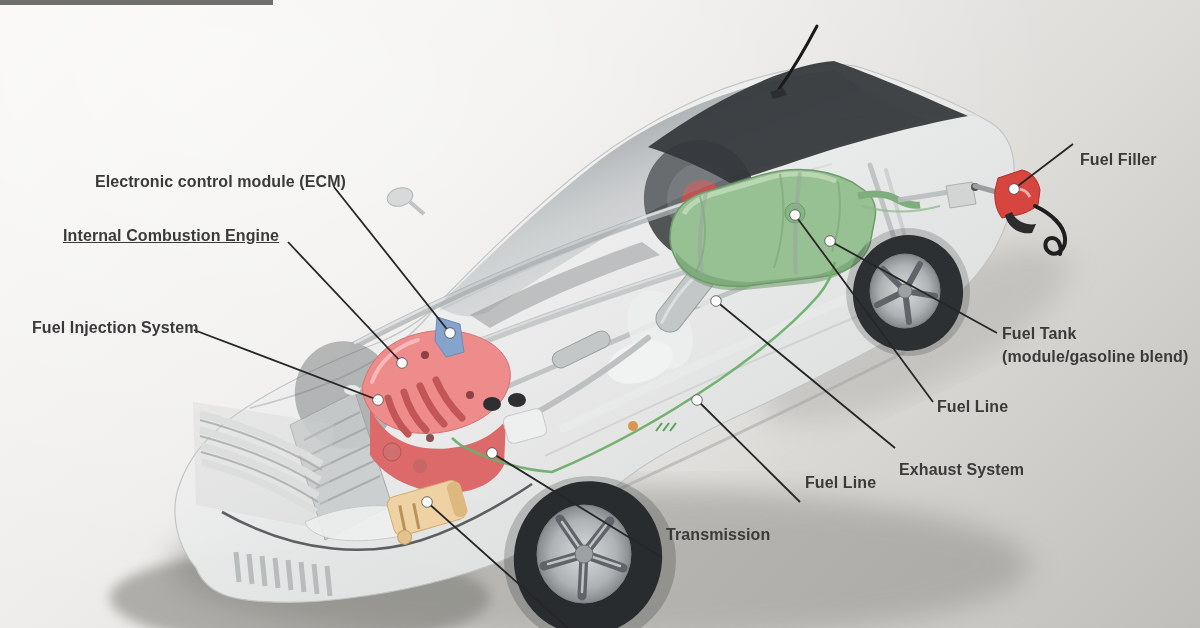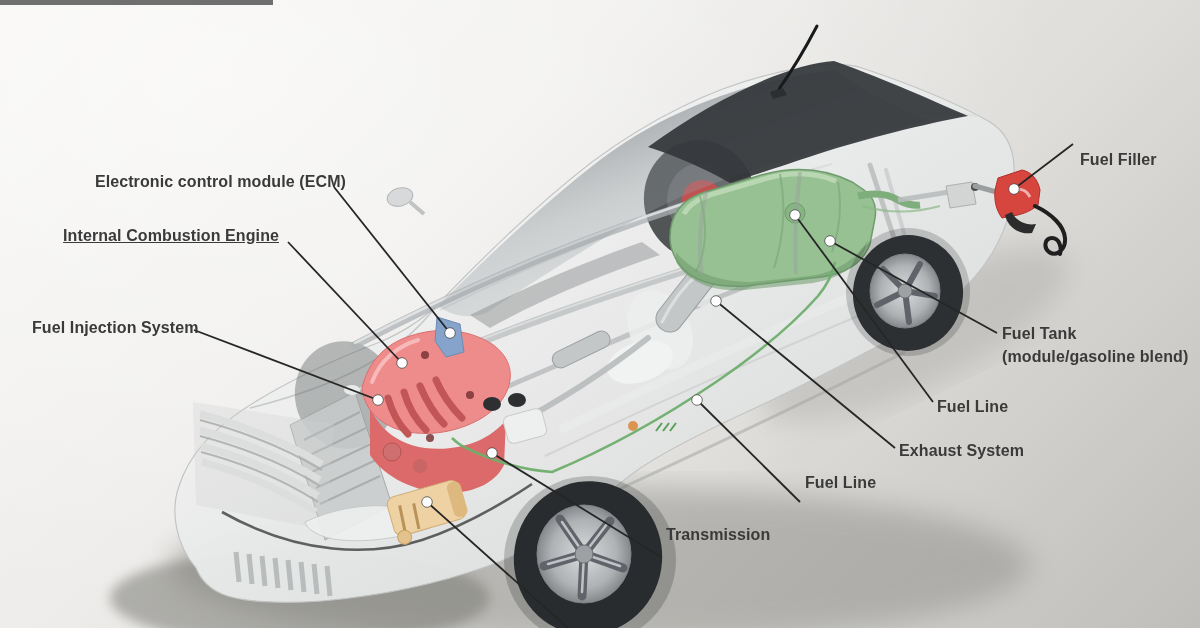--- a/index.html
+++ b/index.html
@@ -297,21 +297,21 @@
 
   <div class="callout" style="left:1002px;top:322px;">
     <span>Fuel Tank</span>
     <span class="sub">(module/gasoline blend)</span>
   </div>
 
   <div class="callout" style="left:937px;top:395px;">
     <span>Fuel Line</span>
   </div>
 
-  <div class="callout" style="left:899px;top:439px;">
+  <div class="callout" style="left:899px;top:458px;">
     <span>Exhaust System</span>
   </div>
 
   <div class="callout" style="left:805px;top:471px;">
     <span>Fuel Line</span>
   </div>
 
   <div class="callout" style="left:666px;top:523px;">
     <span>Transmission</span>
   </div>

